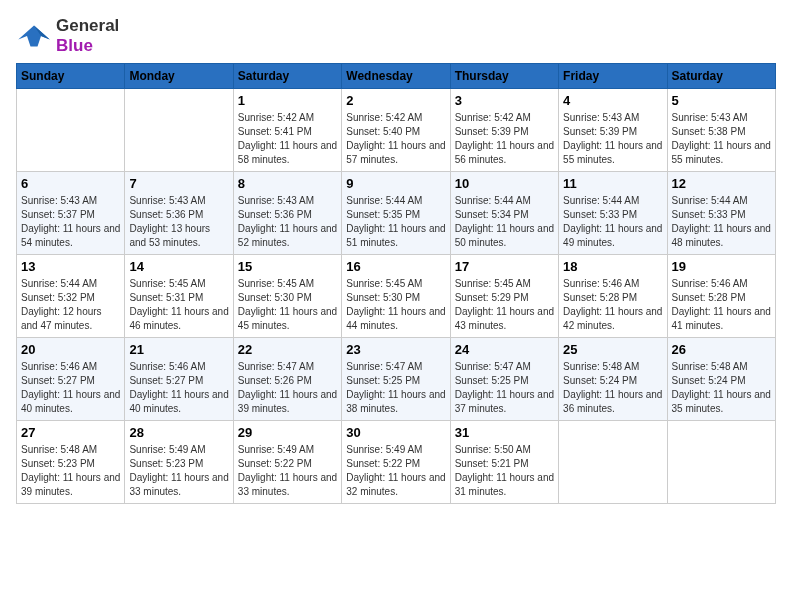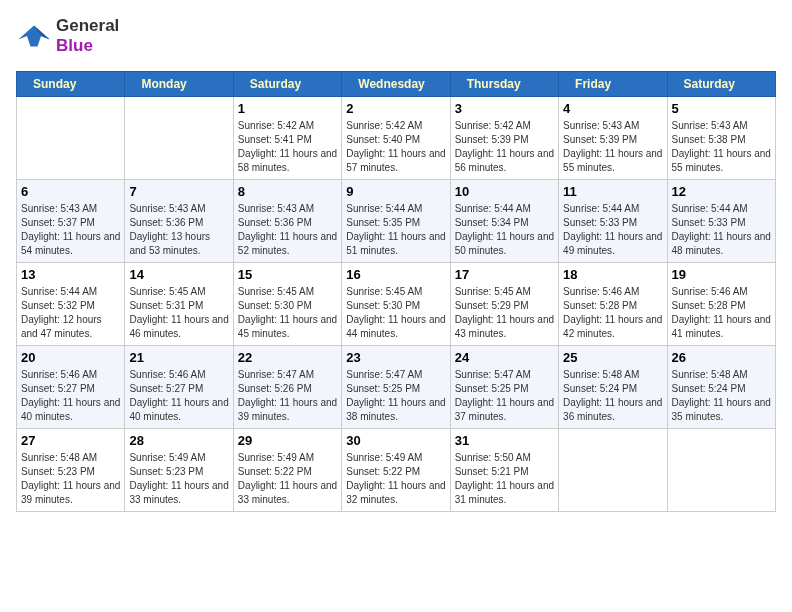--- a/index.html
+++ b/index.html
@@ -7,21 +7,21 @@
       font-family: Arial, sans-serif;
       background: #fff;
       width: 792px;
       min-height: 612px;
       padding: 16px;
     }
     .header {
       display: flex;
       align-items: flex-end;
       justify-content: space-between;
-      margin-bottom: 16px;
+      margin-bottom: 8px;
     }
     .logo {
       display: flex;
       align-items: center;
       gap: 4px;
     }
     .logo-bird {
       width: 36px;
       height: 28px;
     }
@@ -39,22 +39,22 @@
       color: #333;
       margin-top: 2px;
     }
     .calendar {
       width: 100%;
       border-collapse: collapse;
       font-size: 10.5px;
     }
     .calendar thead th {
       background-color: #2970c0;
-      color: #fef9c3;
-      padding: 5px 16px;
+      color: #000000;
+      padding: 5px 4px;
       text-align: left;
       font-size: 12px;
       font-weight: bold;
       border: 1px solid #1a5fa8;
     }
     .calendar tbody td {
       border: 1px solid #ccc;
       vertical-align: top;
       padding: 4px;
       min-height: 80px;

